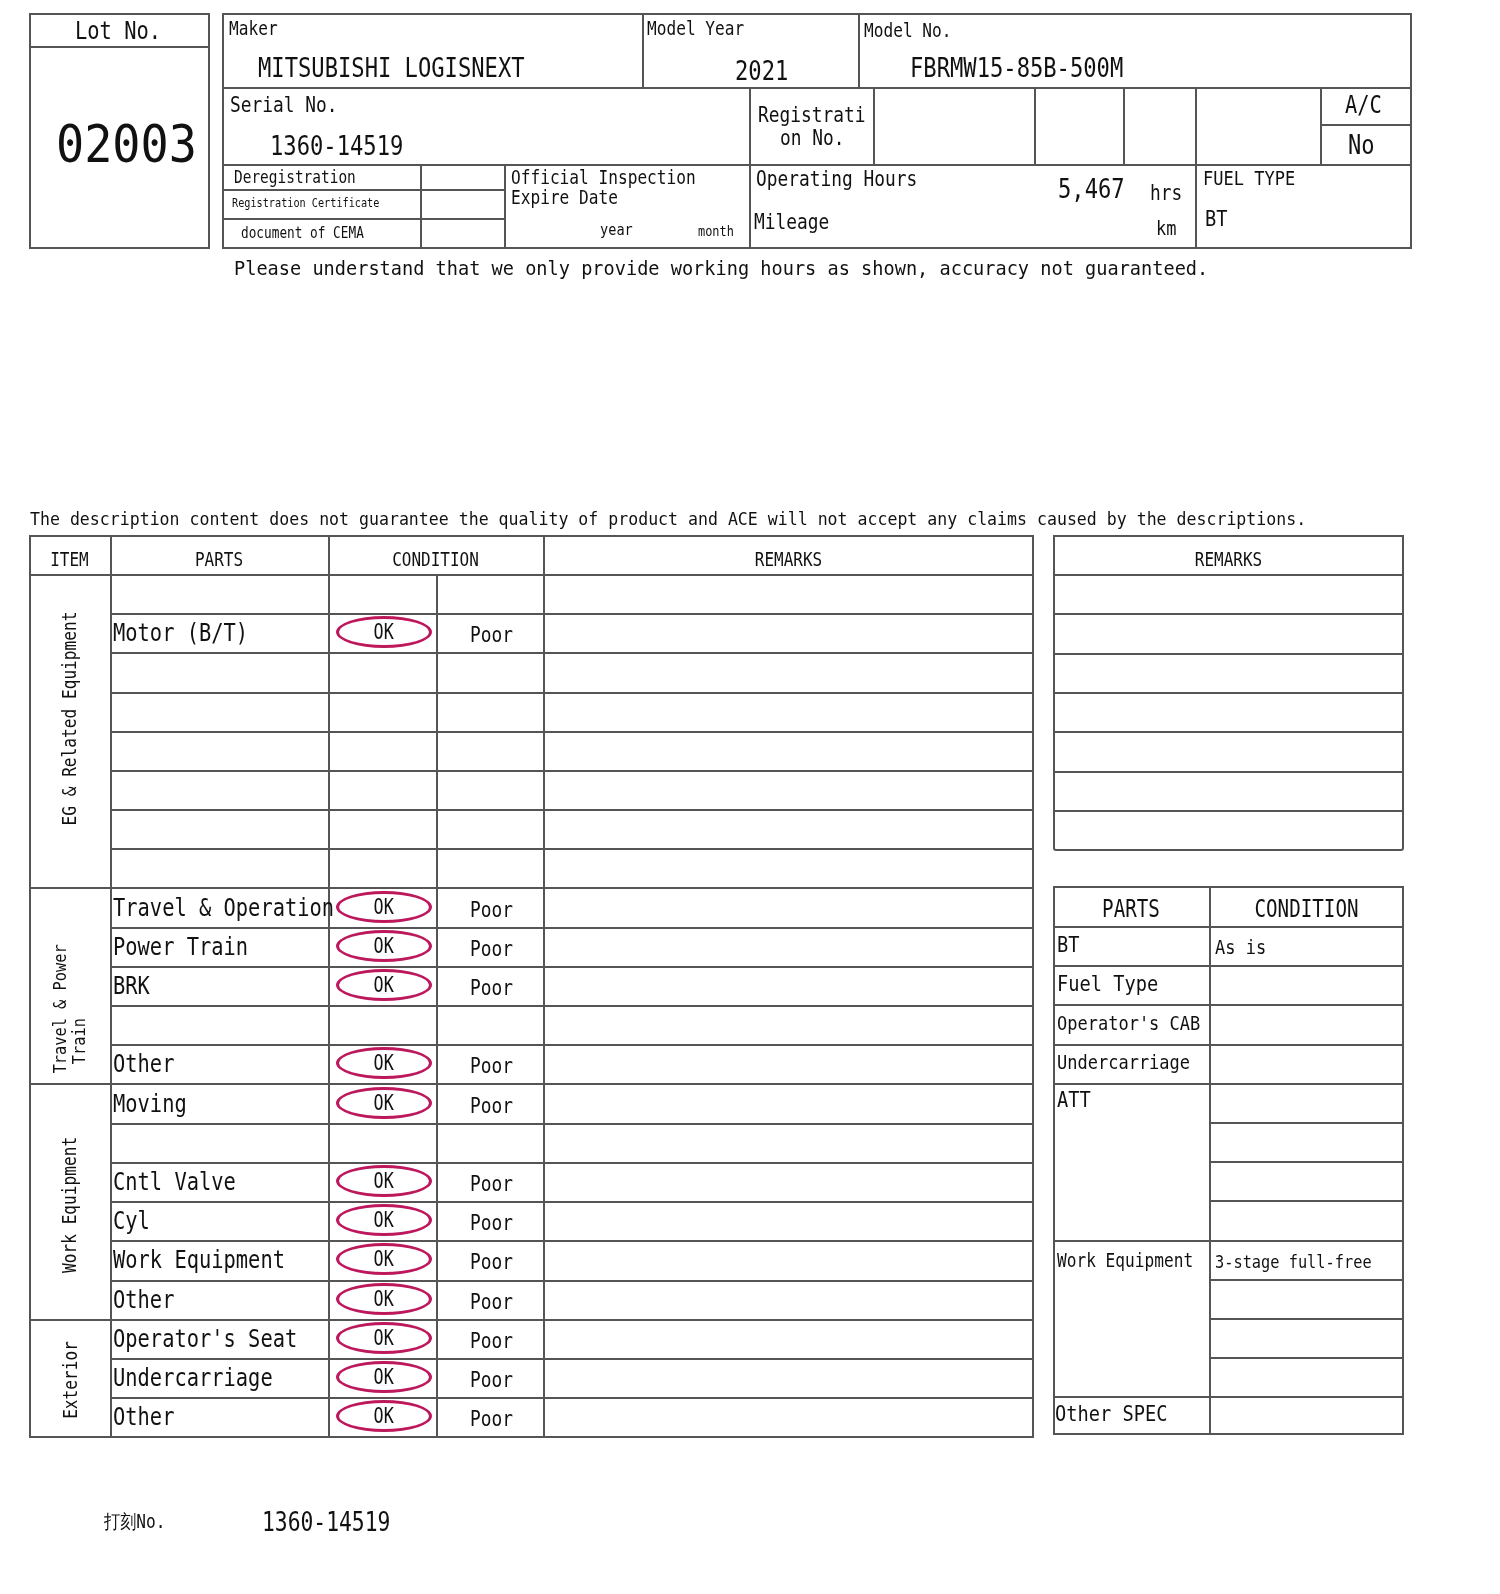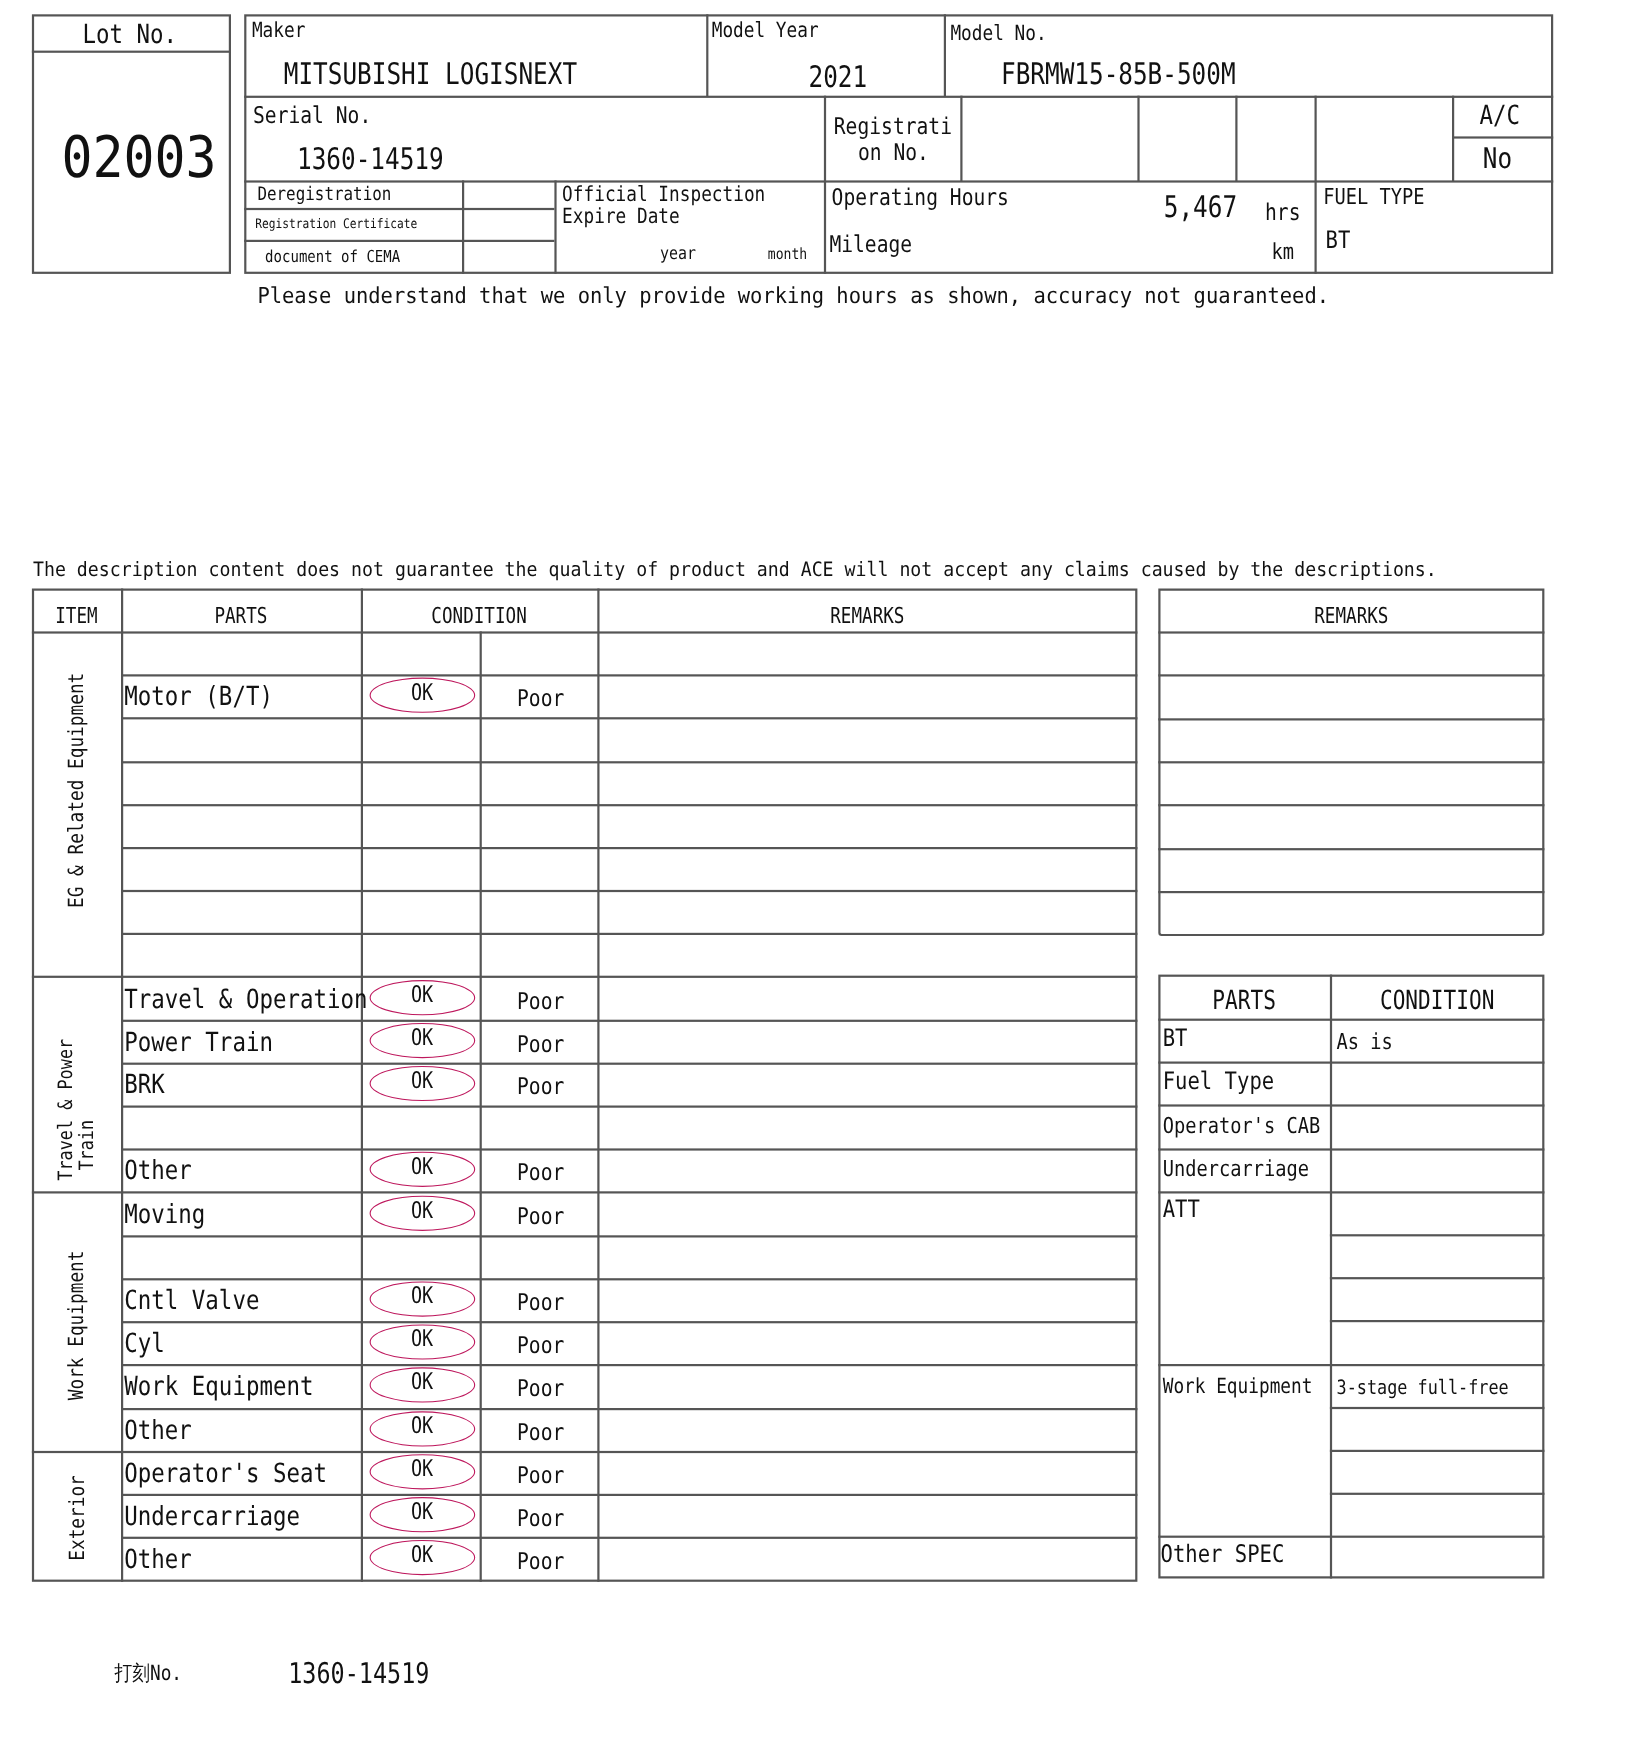--- a/index.html
+++ b/index.html
@@ -7,22 +7,22 @@
          font-family:"DejaVu Sans Mono","Liberation Mono",monospace; color:#111; }
   .abs { position:absolute; }
   .box { position:absolute; border:2px solid #555; box-sizing:border-box; }
   .hl { position:absolute; height:0; border-top:2px solid #555; }
   .vl { position:absolute; width:0; border-left:2px solid #555; }
   .t { position:absolute; white-space:nowrap; line-height:1; }
   .lbl { font-size:19px; transform:scaleX(0.85); transform-origin:left center; }
   .big { font-size:27px; transform:scaleX(0.82); transform-origin:left center; }
   .small { font-size:14px; transform:scaleX(0.85); transform-origin:left center; }
   .part { font-size:24px; transform:scaleX(0.85); transform-origin:left center; }
-  .ok { position:absolute; width:96px; height:32px; border:1px solid #be185d; border-radius:50%;
-        box-sizing:border-box; display:flex; justify-content:center;
+  .ok { position:absolute; width:96px; height:32px; border:3px solid #be185d; border-radius:50%;
+        box-sizing:border-box; display:flex; align-items:center; justify-content:center;
         font-size:21px; transform:scaleX(1); }
   .ok span { display:inline-block; transform:scaleX(0.8); }
   .poor { position:absolute; font-size:21px; transform:scaleX(0.85); transform-origin:left center; white-space:nowrap; }
   .vert { position:absolute; white-space:nowrap; font-size:19px; transform-origin:center center;
           transform:rotate(-90deg) scaleX(0.85); text-align:center; line-height:1.05; }
   .hdr { font-size:20px; transform:scaleX(0.8); transform-origin:center center; text-align:center; position:absolute; }
 </style>
 </head>
 <body>
 

